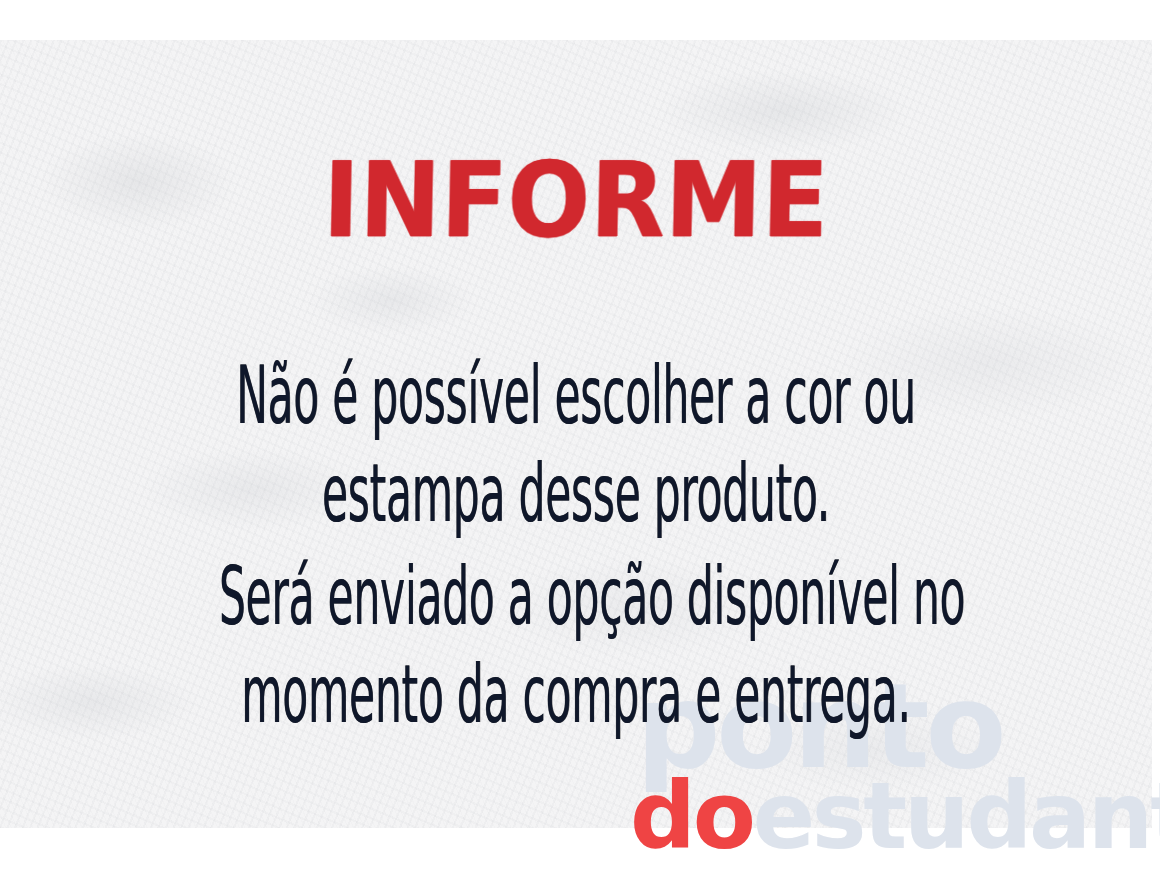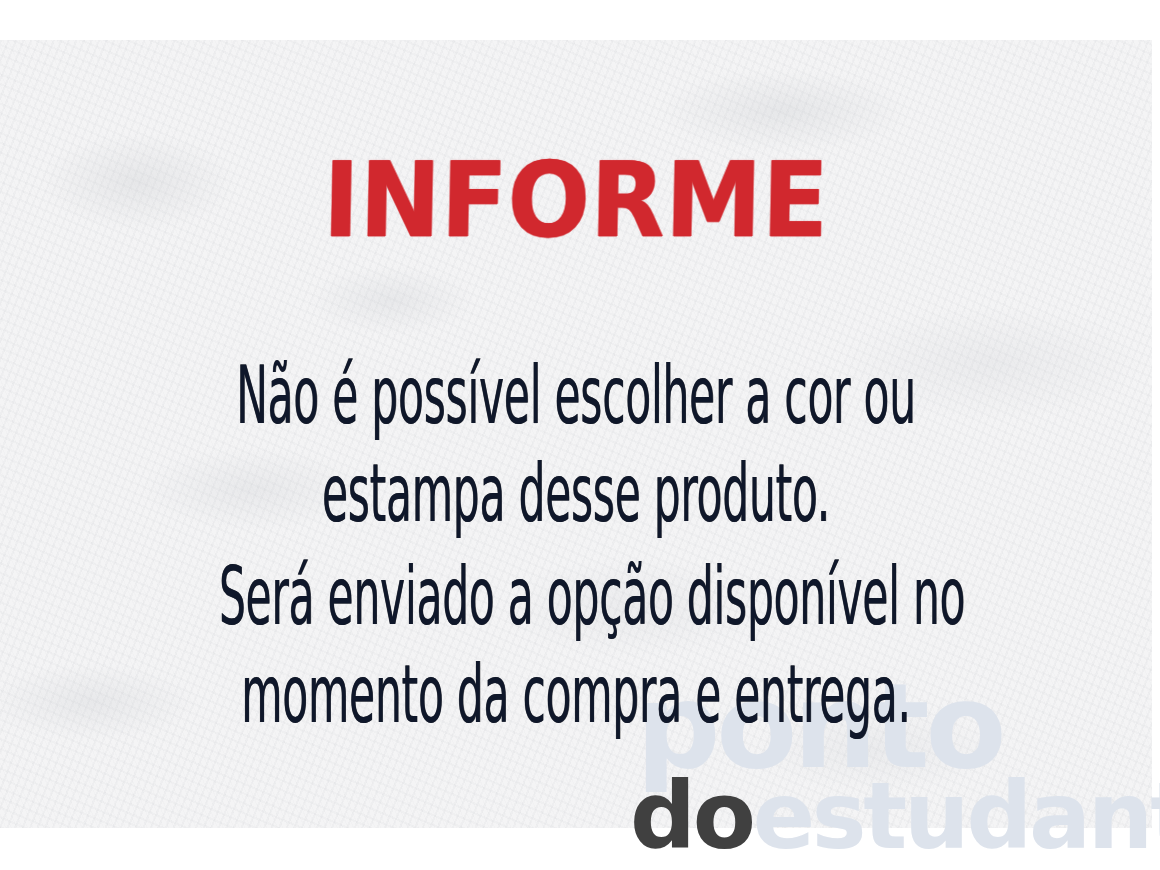--- a/index.html
+++ b/index.html
@@ -71,21 +71,21 @@
     box-sizing: border-box;
   }
   .wm-line2 {
     top: 104px;
     font-size: 92px;
     text-align: left;
     padding-left: 0px;
     box-sizing: border-box;
   }
   .wm-blue   { color: #dde3ec; }
-  .wm-orange { color: #404040; }
+  .wm-orange { color: #ef4444; }
 
   
   .title {
     position: absolute;
     left: 0;
     top: 148px;
     width: 1152px;
     text-align: center;
     color: #d1282e;
     font-family: "DejaVu Sans", sans-serif;

